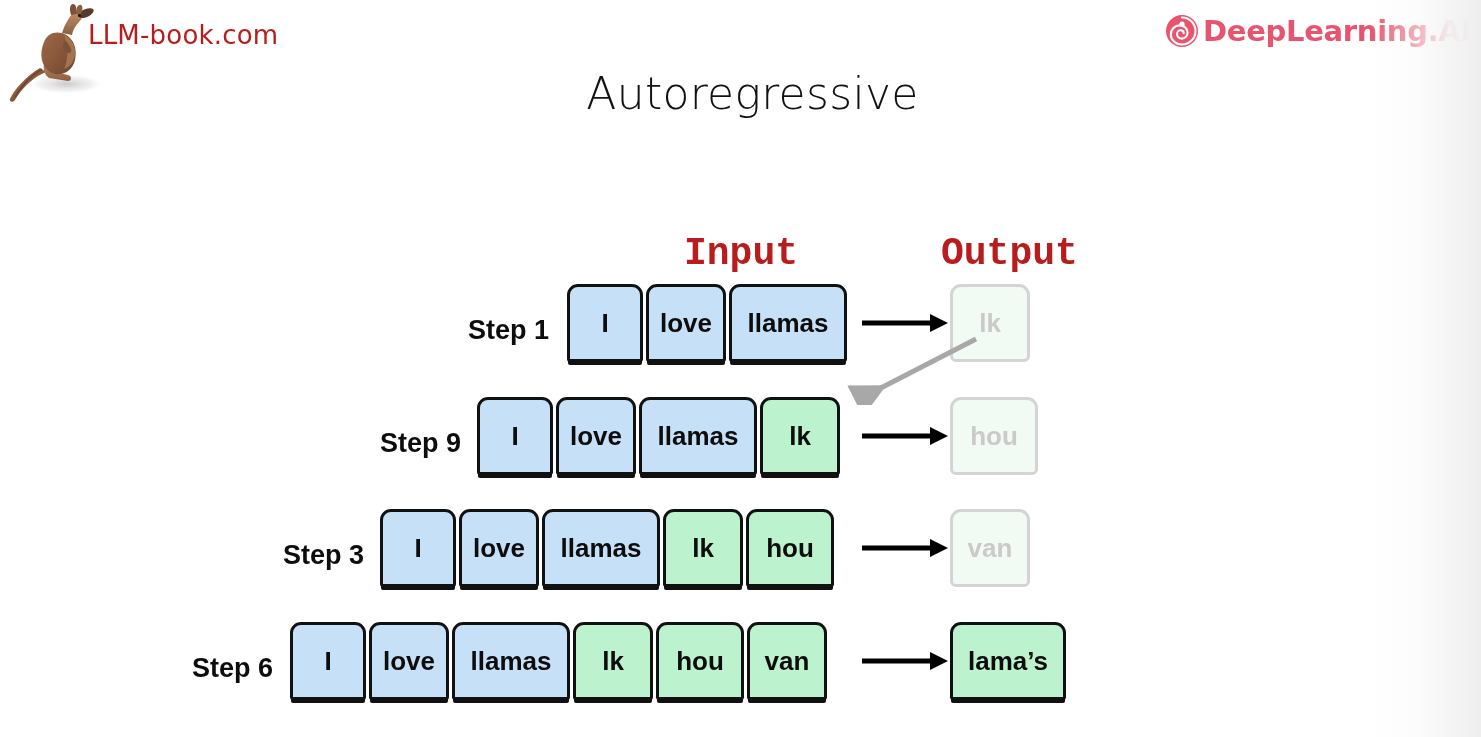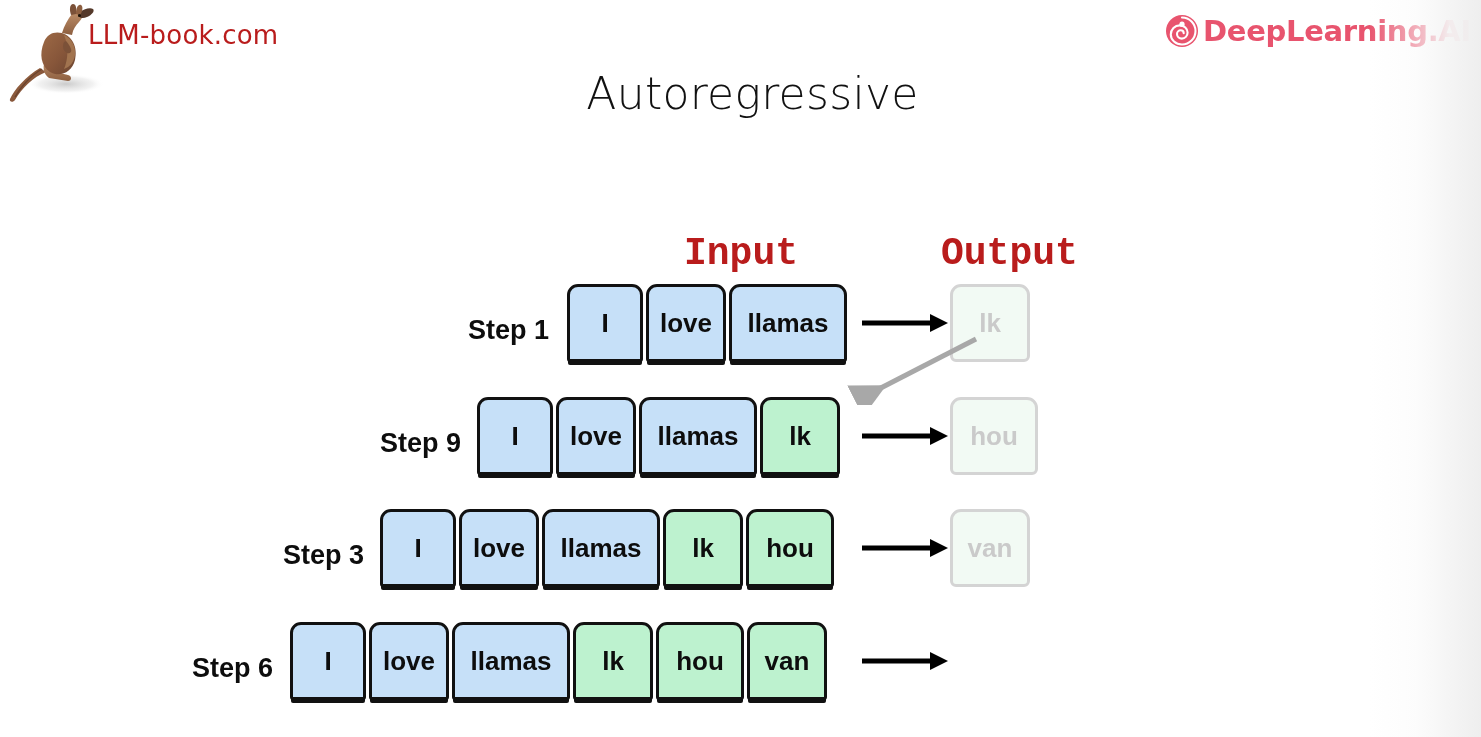--- a/index.html
+++ b/index.html
@@ -308,20 +308,23 @@
           <div class="token green" style="width: 80px;">lk</div>
           <div class="token green" style="width: 88px;">hou</div>
           <div class="token green" style="width: 80px;">van</div>
         </div>
         <div class="arrow-slot" style="left: 862px;">
           <svg width="88" height="26" viewBox="0 0 88 26" aria-hidden="true">
             <line x1="0" y1="13" x2="68" y2="13" stroke="#000000" stroke-width="5"></line>
             <path d="M68,4 L86,13 L68,22 Z" fill="#000000"></path>
           </svg>
         </div>
+        <div class="out-slot" style="left: 950px;">
+          <div class="token green" style="width: 116px;">lama’s</div>
+        </div>
       </div>
     </div>
 
   <svg id="feedback-arrow" viewBox="0 0 140 70" aria-hidden="true">
     <defs>
       <marker id="fbHead" markerWidth="7" markerHeight="7" refX="3" refY="3.5" orient="auto">
         <path d="M7,0 L0,3.5 L7,7 z" fill="#a8a8a8"></path>
       </marker>
     </defs>
     <line x1="131" y1="4" x2="28" y2="57" stroke="#a8a8a8" stroke-width="5" marker-end="url(#fbHead)"></line>

